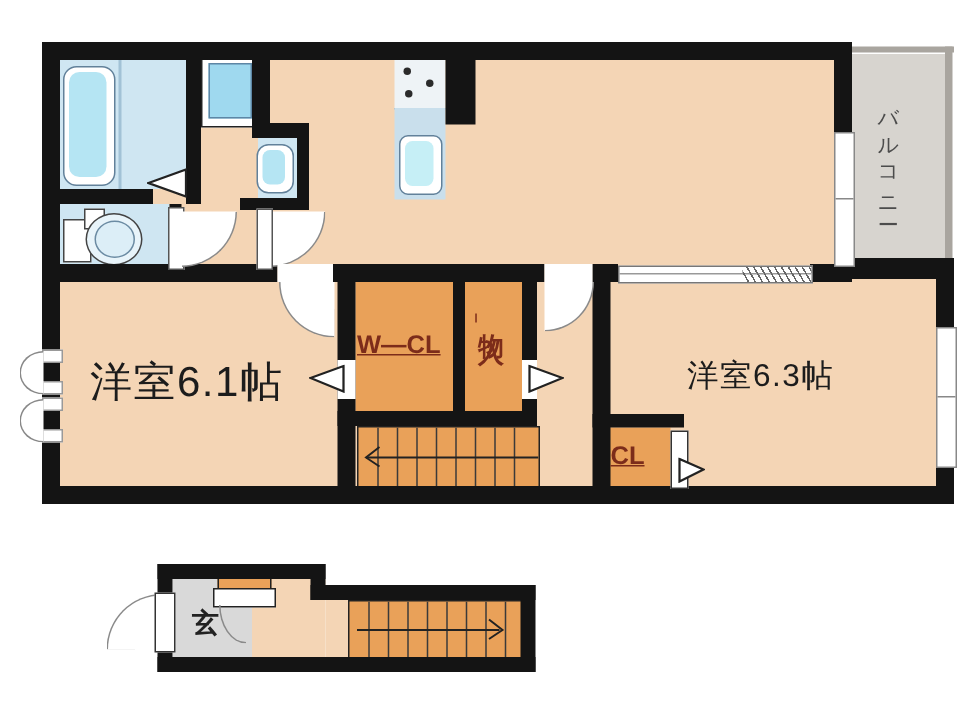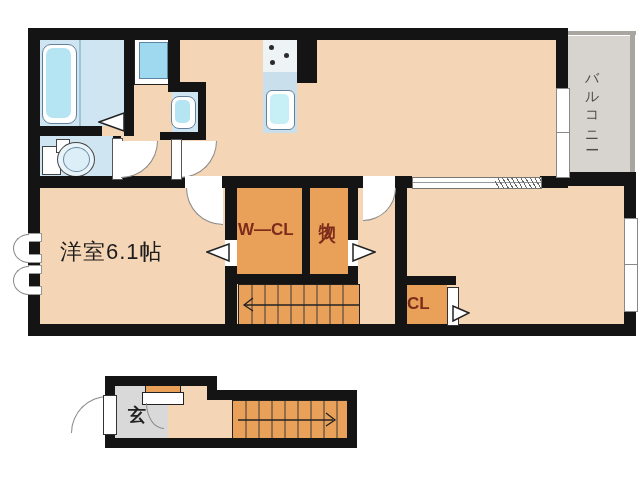--- a/index.html
+++ b/index.html
@@ -1,21 +1,21 @@
 <!DOCTYPE html>
 <html><head>
 <meta charset="utf-8">
 <style>
   html,body{margin:0;padding:0;background:#fff;}
   #plan{position:relative;width:640px;height:480px;background:#ffffff;overflow:hidden;
         font-family:"Liberation Sans","DejaVu Sans",sans-serif;}
   .abs{position:absolute;}
   .wall{position:absolute;background:#141414;}
   .txt{position:absolute;color:#1c1c1c;white-space:nowrap;line-height:1.05;}
-  .brown{color:#7c2c1a;font-weight:bold;}
+  .brown{color:#7c2c1a;font-weight:bold;text-decoration:underline;}
   .vtxt{writing-mode:vertical-rl;text-orientation:upright;}
   .whitebox{position:absolute;background:#fff;}
   .fix{position:absolute;background:#fff;border:1.5px solid #62819a;}
   .fixin{position:absolute;background:#b5e5f3;}
   .arc{position:absolute;background:transparent;}
   .arc-br{border:0 solid #8a8a8a;border-width:0 1.5px 1.5px 0;border-bottom-right-radius:100% 100%;background:#fff;}
   .arc-bl{border:0 solid #8a8a8a;border-width:0 0 1.5px 1.5px;border-bottom-left-radius:100% 100%;background:#fff;}
   .arc-tl{border:0 solid #8a8a8a;border-width:1.5px 0 0 1.5px;border-top-left-radius:100% 100%;}
   .linearc{background:transparent !important;}
   .dot{position:absolute;width:5px;height:5px;border-radius:50%;background:#2b2b2b;}
@@ -152,21 +152,22 @@
     <div class="abs" style="left:0;top:45px;width:12px;height:1px;background:#888;"></div>
   </div>
 
   <div class="whitebox" style="left:28px;top:233px;width:12px;height:7px;border:1px solid #999;"></div>
   <div class="whitebox" style="left:28px;top:254px;width:12px;height:7px;border:1px solid #999;"></div>
   <div class="abs" style="left:13px;top:234px;width:15px;height:27px;background:#fff;border:1.3px solid #888;border-right:none;border-top-left-radius:100% 50%;border-bottom-left-radius:100% 50%;"></div>
   <div class="whitebox" style="left:28px;top:265px;width:12px;height:7px;border:1px solid #999;"></div>
   <div class="whitebox" style="left:28px;top:286px;width:12px;height:7px;border:1px solid #999;"></div>
   <div class="abs" style="left:13px;top:266px;width:15px;height:27px;background:#fff;border:1.3px solid #888;border-right:none;border-top-left-radius:100% 50%;border-bottom-left-radius:100% 50%;"></div>
 
-  <div class="txt" style="left:60px;top:240px;font-size:22px;letter-spacing:1px;">洋室6.1帖</div>
+  <div class="txt" style="left:60px;top:240px;font-size:28px;letter-spacing:1px;">洋室6.1帖</div>
+  <div class="txt" style="left:458px;top:240px;font-size:21px;letter-spacing:1px;">洋室6.3帖</div>
   <div class="txt brown" style="left:238px;top:221px;font-size:17px;">W—CL</div>
   <div class="txt brown vtxt" style="left:318px;top:209px;font-size:17px;letter-spacing:3px;">物入</div>
   <div class="txt brown" style="left:407px;top:295px;font-size:17px;">CL</div>
   <div class="txt vtxt" style="left:585px;top:62px;font-size:14px;letter-spacing:4px;color:#4c4c4c;">バルコニー</div>
 
   <div class="abs" style="left:115px;top:386px;width:53px;height:52px;background:#d9d9d9;"></div>
   <div class="abs" style="left:168px;top:386px;width:49px;height:52px;background:#f4d5b5;"></div>
   <div class="abs" style="left:217px;top:400px;width:15px;height:38px;background:#f4d5b5;"></div>
 
   <div class="abs" style="left:232px;top:400px;width:115px;height:38px;background:#e9a159;border:1px solid #222;">

